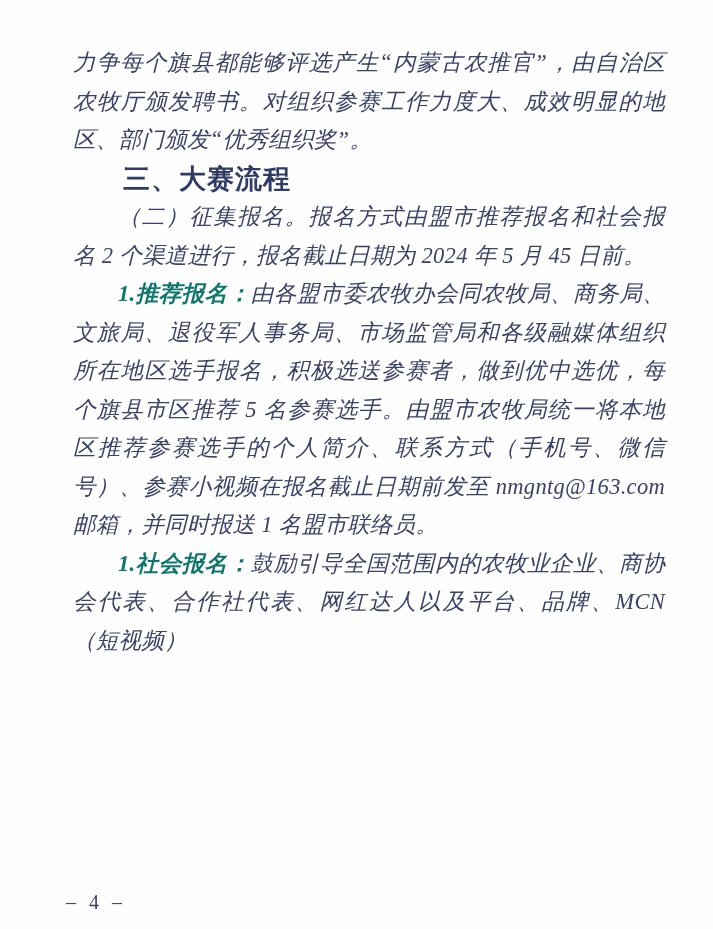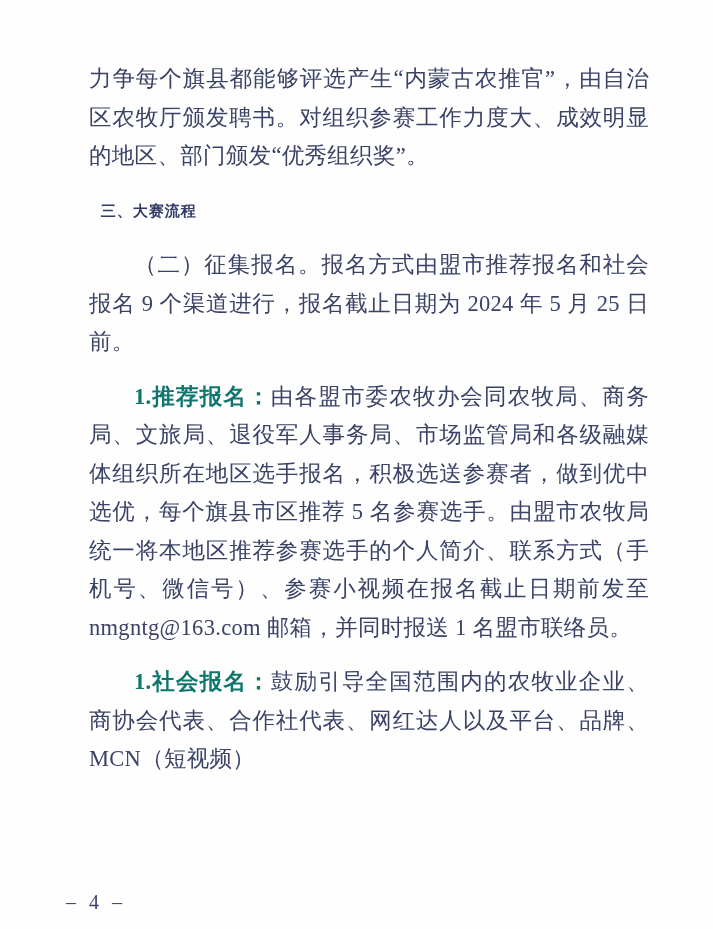--- a/index.html
+++ b/index.html
@@ -17,37 +17,38 @@
     font-family: "Liberation Serif", "DejaVu Serif", serif;
   }
   .content {
     position: absolute;
     left: 73px;
     top: 44px;
     width: 592px;
     color: #3a4266;
   }
   .body-para {
-    margin: 16px;
+    margin: 0;
     font-size: 22.5px;
     line-height: 38.5px;
     text-align: justify;
     letter-spacing: 0.3px;
+    font-style: italic;
   }
   .indent {
     text-indent: 2em;
   }
   .no-indent {
     text-indent: 0;
   }
   .section-heading {
     margin: 0;
     font-family: "Liberation Sans", "DejaVu Sans", sans-serif;
     font-weight: bold;
-    font-size: 15px;
+    font-size: 27px;
     line-height: 38.5px;
     color: #313c66;
     text-indent: 1.85em;
     letter-spacing: 1px;
   }
   .lead-bold {
     font-weight: bold;
     color: #0f766e;
   }
   .page-number {
@@ -65,21 +66,21 @@
 <body>
 
 <div class="page">
   <div class="content">
 
     <p class="body-para no-indent">力争每个旗县都能够评选产生“内蒙古农推官”，由自治区农牧厅颁发聘书。对组织参赛工作力度大、成效明显的地区、部门颁发“优秀组织奖”。</p>
 
     <h3 class="section-heading">三、大赛流程</h3>
 
 
-    <p class="body-para indent">（二）征集报名。报名方式由盟市推荐报名和社会报名 9 个渠道进行，报名截止日期为 2024 年 5 月 25 日前。</p>
+    <p class="body-para indent">（二）征集报名。报名方式由盟市推荐报名和社会报名 2 个渠道进行，报名截止日期为 2024 年 5 月 45 日前。</p>
 
     <p class="body-para indent"><span class="lead-bold">1.推荐报名：</span><span>由各盟市委农牧办会同农牧局、商务局、文旅局、退役军人事务局、市场监管局和各级融媒体组织所在地区选手报名，积极选送参赛者，做到优中选优，每个旗县市区推荐 5 名参赛选手。由盟市农牧局统一将本地区推荐参赛选手的个人简介、联系方式（手机号、微信号）、参赛小视频在报名截止日期前发至 nmgntg@163.com 邮箱，并同时报送 1 名盟市联络员。</span></p>
 
     <p class="body-para indent"><span class="lead-bold">1.社会报名：</span><span>鼓励引导全国范围内的农牧业企业、商协会代表、合作社代表、网红达人以及平台、品牌、MCN（短视频）</span></p>
 
   </div>
 
   <div class="page-number">– 4 –</div>
 </div>
 

